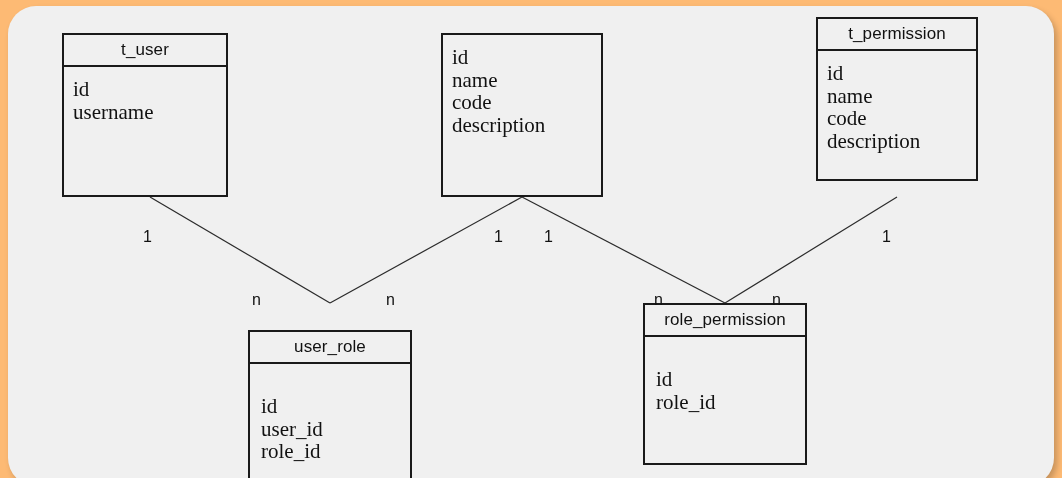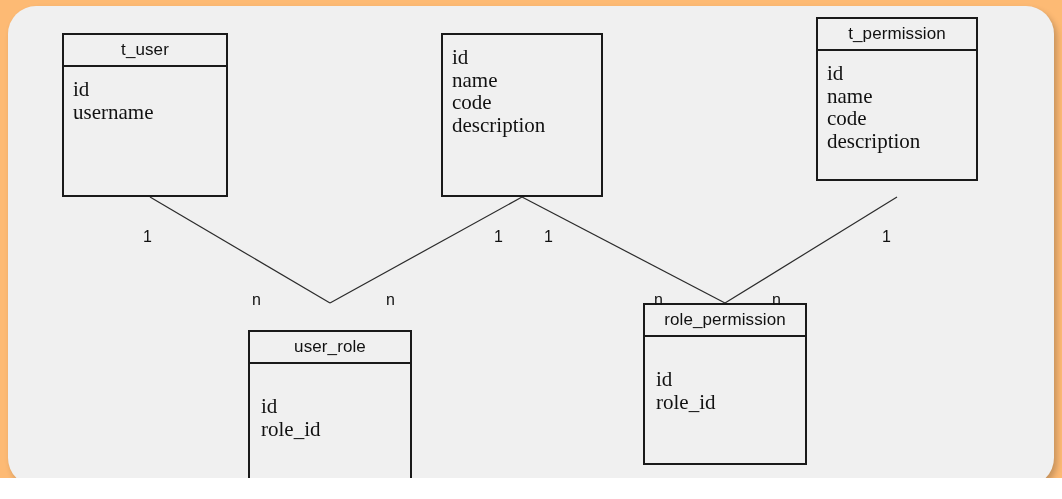--- a/index.html
+++ b/index.html
@@ -108,20 +108,21 @@
           <div class="field">id</div>
           <div class="field">name</div>
           <div class="field">code</div>
           <div class="field">description</div>
         </div>
       </div>
       <div class="entity" style="left: 248px; top: 303px; width: 164px; height: 162px; margin-top: 27px;">
         <div class="entity-header">user_role</div>
         <div class="entity-fields indented">
           <div class="field">id</div>
+          <div class="field">user_id</div>
           <div class="field">role_id</div>
         </div>
       </div>
       <div class="entity" style="left: 643px; top: 303px; width: 164px; height: 162px;">
         <div class="entity-header">role_permission</div>
         <div class="entity-fields indented">
           <div class="field">id</div>
           <div class="field">role_id</div>
         </div>
       </div>

